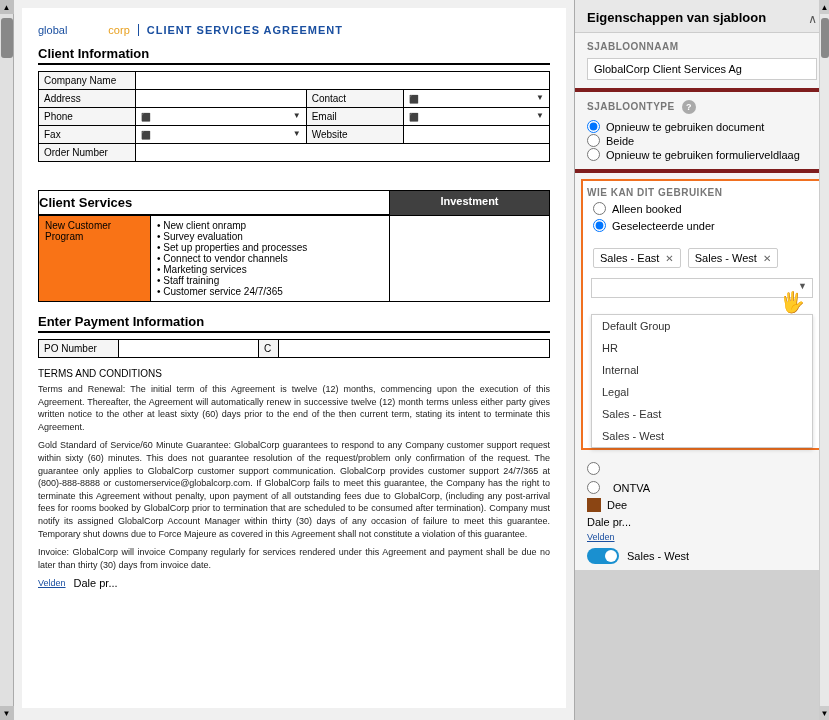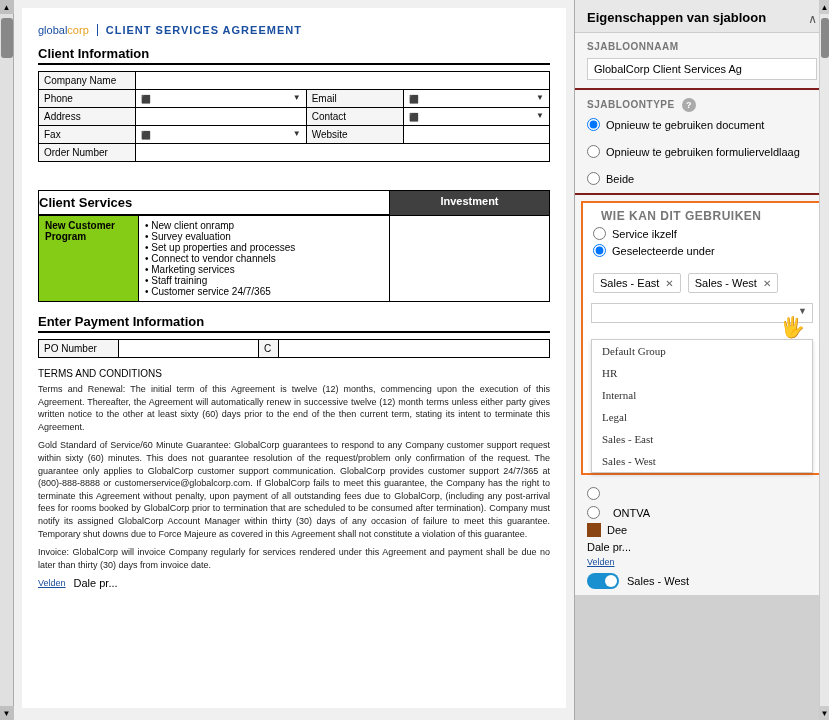--- a/index.html
+++ b/index.html
@@ -22,21 +22,21 @@
       min-height: 700px;
     }
 
     .logo-area {
       display: flex;
       align-items: center;
       margin-bottom: 8px;
     }
 
     .logo-global { color: #1a4fa0; }
-    .logo-corp { color: #e8a020; }
+    .logo-corp { color: #e8a020; padding-left: 41px; }
 
     .logo-subtext {
       color: #1a4fa0;
       font-size: 11px;
       font-weight: bold;
       margin-left: 8px;
       border-left: 1px solid #1a4fa0;
       padding-left: 8px;
       letter-spacing: 1px;
     }
@@ -109,23 +109,23 @@
     .services-table .investment-header {
       background: #404040;
       color: white;
       font-weight: bold;
       font-size: 11px;
       text-align: center;
       width: 160px;
     }
 
     .services-table .program-label {
-      background: #84cc16;
-      font-weight: bold;
-      width: 100px;
+      background: #f97316;
+      font-weight: normal;
+      width: 112px;
     }
 
     .services-list {
       list-style: none;
       padding: 0;
     }
 
     .services-list li::before {
       content: "• ";
     }
@@ -231,21 +231,21 @@
 
     .collapse-btn {
       font-size: 12px;
       color: #555;
       cursor: pointer;
       margin-top: 2px;
     }
 
     .panel-section {
       padding: 8px 12px;
-      border-bottom: 2px solid #7f1d1d;
+      border-bottom: 4px solid #7f1d1d;
     }
 
     .panel-label {
       font-size: 10px;
       font-weight: bold;
       color: #777;
       text-transform: uppercase;
       margin-bottom: 6px;
       letter-spacing: 0.5px;
     }
@@ -268,21 +268,21 @@
       width: 100%;
       border: 1px solid #ccc;
       padding: 4px 6px;
       font-size: 11px;
       background: white;
     }
 
     .radio-group {
       display: flex;
       flex-direction: column;
-      gap: 14px;
+      gap: 1px;
     }
 
     .radio-item {
       display: flex;
       align-items: center;
       gap: 6px;
       font-size: 11px;
     }
 
     .radio-item input[type="radio"] {
@@ -290,22 +290,22 @@
     }
 
     
     .orange-section {
       border: 2px solid #f07020;
       margin: 6px 6px;
       background: white;
     }
 
     .wie-label {
-      padding: 6px 18px 4px;
-      font-size: 12px;
+      padding: 6px 4px 4px;
+      font-size: 10px;
       font-weight: bold;
       color: #777;
       text-transform: uppercase;
       letter-spacing: 0.5px;
     }
 
     .wie-radios {
       padding: 0 10px 6px;
     }
 
@@ -354,21 +354,20 @@
       border: 1px solid #ccc;
       margin: 0 8px;
       box-shadow: 0 2px 4px rgba(0,0,0,0.15);
     }
 
     .dropdown-item {
       padding: 5px 10px;
       font-size: 11px;
       cursor: pointer;
       color: #333;
-      font-family: Liberation Serif, serif;
     }
 
     
     .lower-section {
       padding: 6px 12px;
     }
 
     .color-box {
       width: 14px;
       height: 14px;
@@ -456,38 +455,38 @@
         <div class="logo-subtext">CLIENT SERVICES AGREEMENT</div>
       </div>
 
       <div class="section-title">Client Information</div>
 
       <table class="form-table">
         <tbody>
             <tr>
           <td class="label-cell">Company Name</td>
           <td class="value-cell" colspan="3"></td>
+        </tr>
+        <tr>
+          <td class="label-cell">Address</td>
+          <td class="value-cell" style="width:140px;"></td>
+          <td class="label-cell">Contact</td>
+          <td class="value-cell" style="width:120px;">
+            <span class="field-icon">⬛</span>
+            <span class="arrow-icon">▼</span>
+          </td>
         </tr>
         <tr>
           <td class="label-cell">Phone</td>
           <td class="value-cell">
             <span class="field-icon">⬛</span>
             <span class="arrow-icon">▼</span>
           </td>
           <td class="label-cell">Email</td>
           <td class="value-cell">
-            <span class="field-icon">⬛</span>
-            <span class="arrow-icon">▼</span>
-          </td>
-        </tr>
-        <tr>
-          <td class="label-cell">Address</td>
-          <td class="value-cell" style="width:140px;"></td>
-          <td class="label-cell">Contact</td>
-          <td class="value-cell" style="width:120px;">
             <span class="field-icon">⬛</span>
             <span class="arrow-icon">▼</span>
           </td>
         </tr>
         <tr>
           <td class="label-cell">Fax</td>
           <td class="value-cell">
             <span class="field-icon">⬛</span>
             <span class="arrow-icon">▼</span>
           </td>
@@ -574,36 +573,36 @@
         <span>SJABLOONTYPE</span>
         <span class="help-icon">?</span>
       </div>
       <div class="radio-group">
         <label class="radio-item">
           <input type="radio" name="sjabloontype" checked="" style="">
           <span>Opnieuw te gebruiken document</span>
         </label>
         <label class="radio-item">
           <input type="radio" name="sjabloontype" style="">
-          <span>Opnieuw te gebruiken formulierveldlaag</span>
+          <span>Beide</span>
         </label>
         <label class="radio-item">
           <input type="radio" name="sjabloontype" style="">
-          <span>Beide</span>
+          <span>Opnieuw te gebruiken formulierveldlaag</span>
         </label>
       </div>
     </div>
 
     <div class="orange-section">
       <div class="wie-label">WIE KAN DIT GEBRUIKEN</div>
 
       <div class="wie-radios">
         <label class="radio-item">
           <input type="radio" name="wiekan" style="">
-          <span>Service ikzelf</span>
+          <span>Alleen booked</span>
         </label>
         <label class="radio-item">
           <input type="radio" name="wiekan" checked="" style="">
           <span>Geselecteerde under</span>
         </label>
       </div>
 
       <div class="tags-area">
         <span class="tag">
           <span>Sales - East</span>

